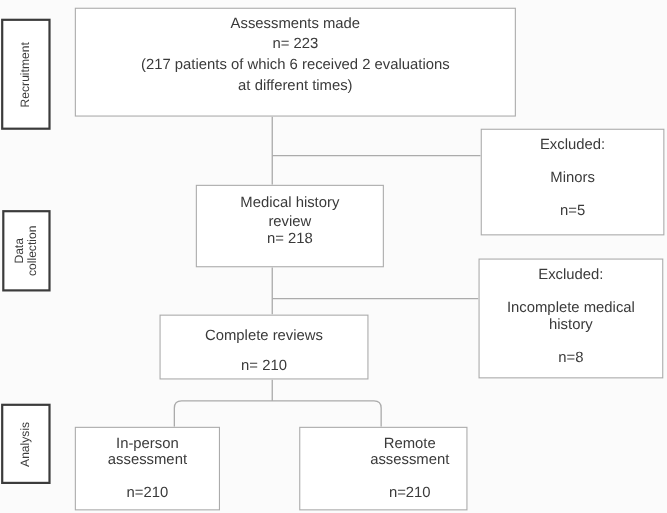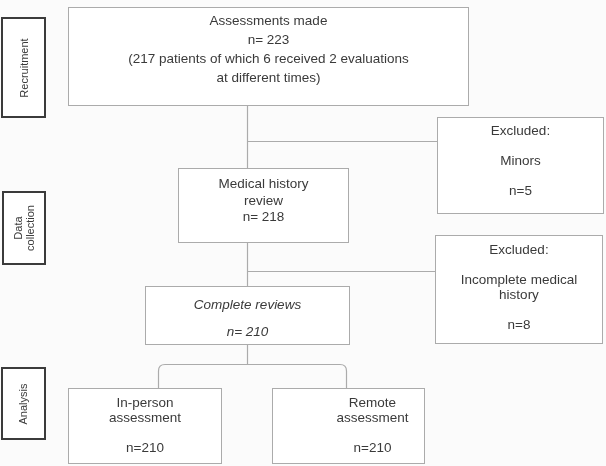--- a/index.html
+++ b/index.html
@@ -117,26 +117,26 @@
 
   <div class="box" style="left:435px; top:235px; width:168px; height:109px;">
     <div class="box-text lh15p6">Excluded:
 
 Incomplete medical
 history
 
 n=8</div>
   </div>
 
-  <div class="box" style="left:145px; top:286px; width:205px; height:59px;font-style:italic;">
+  <div class="box" style="left:145px; top:286px; width:190px; height:59px;">
     <div class="box-text lh27">Complete reviews
 n= 210</div>
   </div>
 
-  <div class="box" style="left:68px; top:388px; width:154px; height:76px;">
+  <div class="box" style="left:68px; top:388px; width:132px; height:76px;">
     <div class="box-text lh15p6">In-person
 assessment
 
 n=210</div>
   </div>
 
   <div class="box" style="left:272px; top:388px; width:153px; height:76px;padding-left:48px;">
     <div class="box-text lh15p6">Remote
 assessment
 

